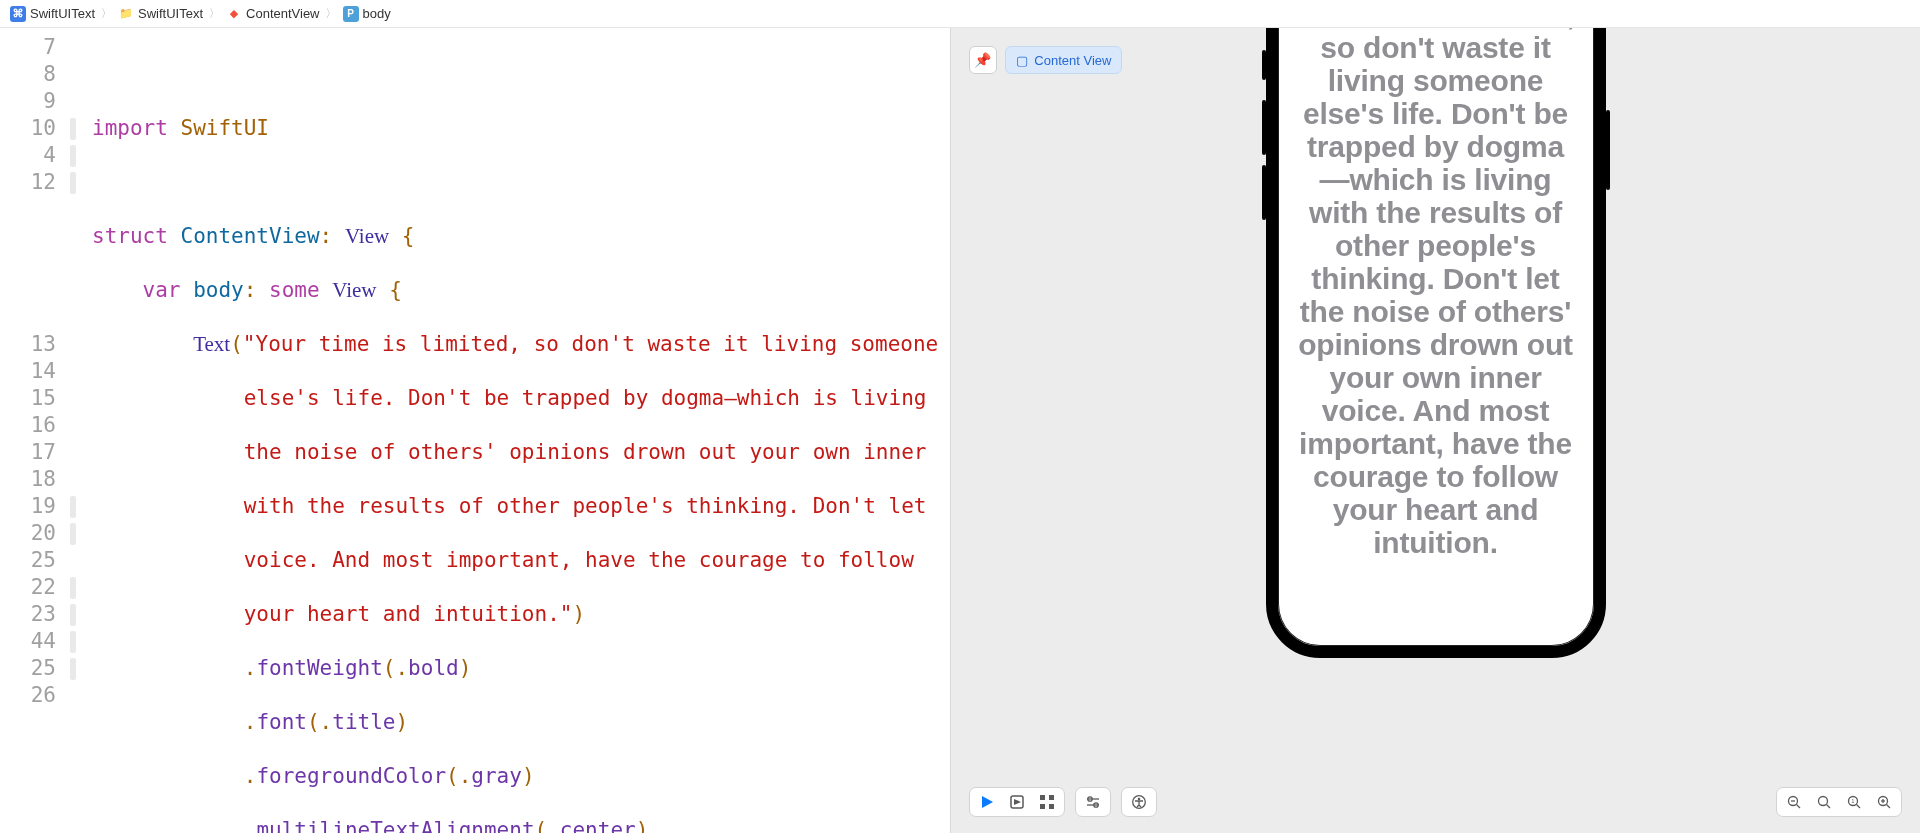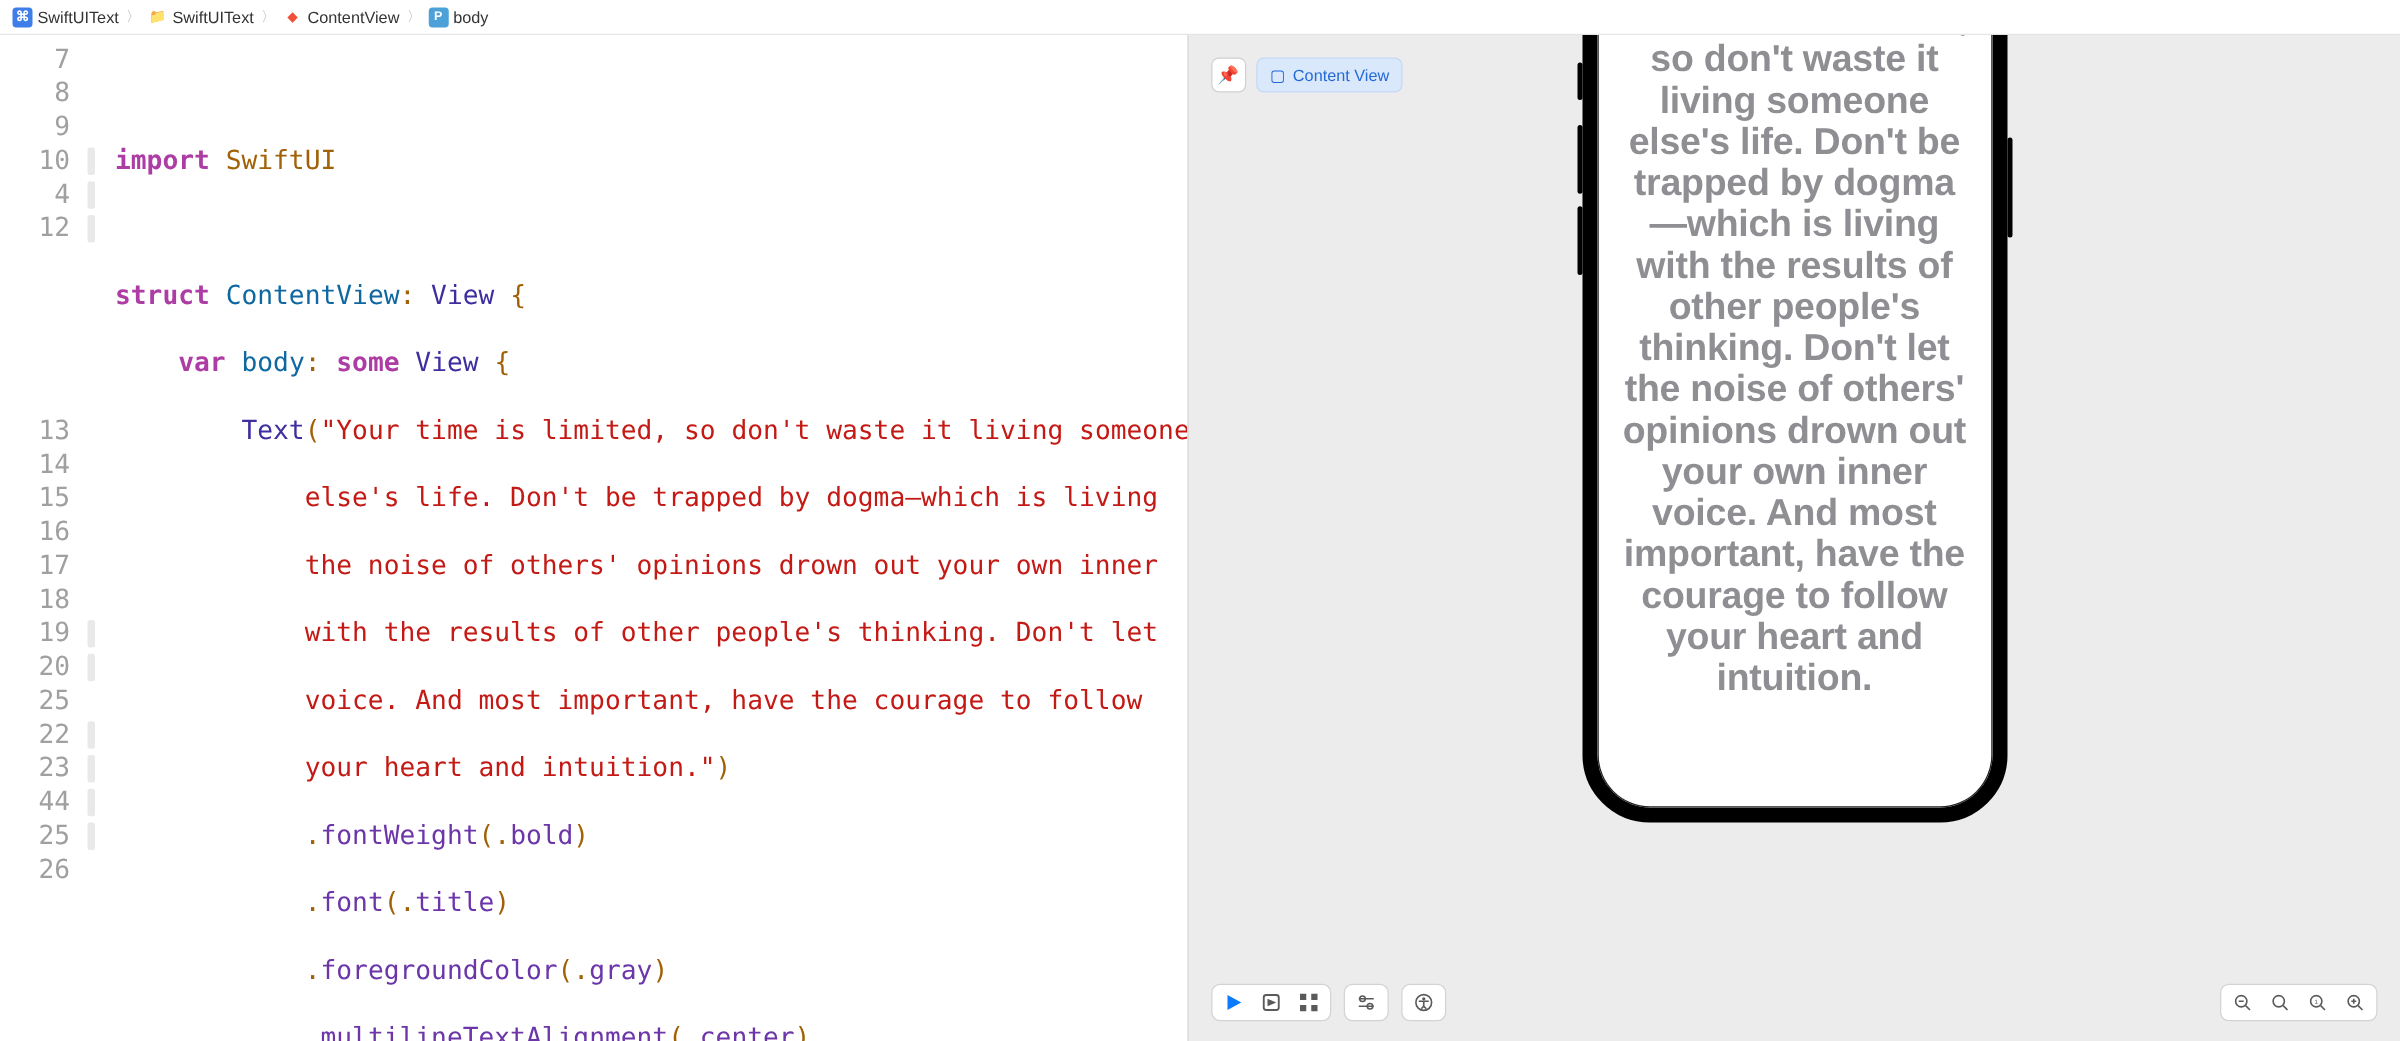--- a/index.html
+++ b/index.html
@@ -90,22 +90,22 @@
   .code {
     flex: 1;
     white-space: pre;
     padding-left: 12px;
     position: relative;
     padding-top: 6px;
   }
   .code .line { height: 27px; position: relative; }
   
 
-  .kw { color:#ad3da4; font-weight:700; }
-  .type { color:#3e2e9e; }
+  .kw { color:#ad3da4; font-weight:400; }
+  .type { color:#3e2e9e;font-family:Liberation Serif, serif; }
   .ident { color:#0f68a0; }
   .member { color:#6c36a9; }
   .str { color:#c41a16; }
   .plain { color:#a16207; }
 
   
   .canvas {
     flex: 1;
     background: #ececec;
     border-left: 1px solid #d8d8d8;

